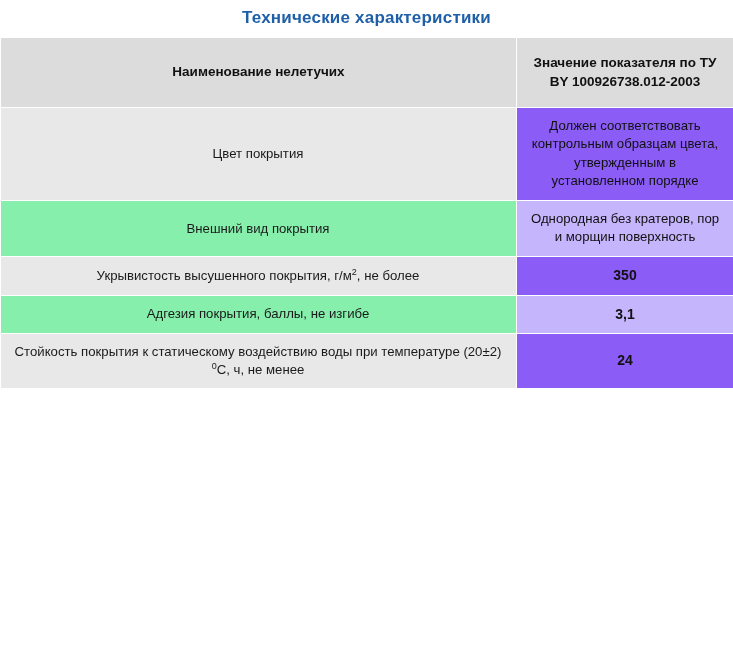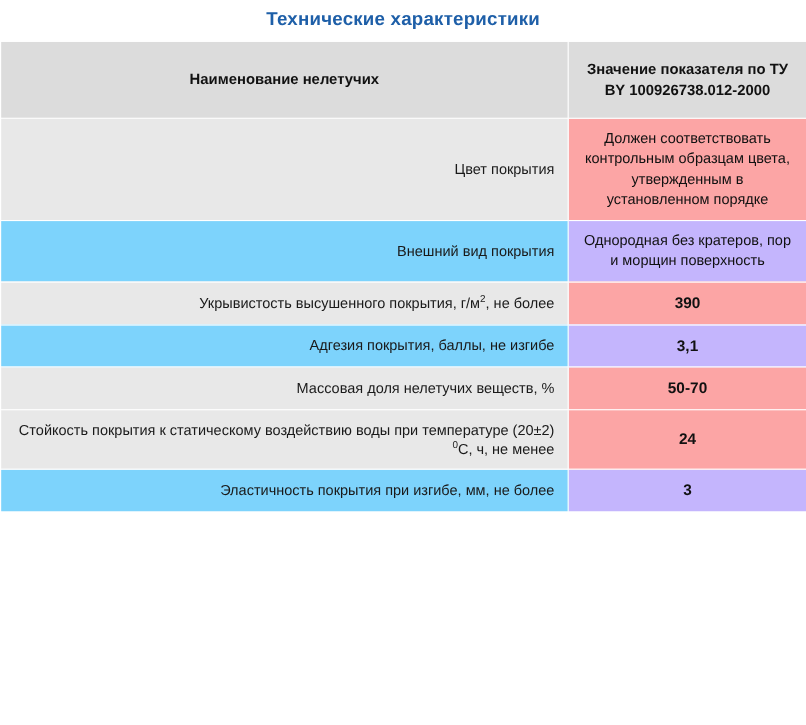--- a/index.html
+++ b/index.html
@@ -49,82 +49,74 @@
     text-align: center;
     padding: 16px 12px;
     line-height: 1.35;
     height: 70px;
   }
   td.name {
     background: #e8e8e8;
     font-size: 13.2px;
     padding: 9px 12px 9px 11px;
     line-height: 1.35;
-    text-align: right;
+    text-align: center;
     color: #1a1a1a;
   }
   td.value {
-    background: #fca5a5;
+    background: #8b5cf6;
     font-size: 13.2px;
     padding: 9px 10px;
     text-align: center;
     line-height: 1.4;
     color: #111111;
   }
   td.value.bold {
     font-weight: bold;
     font-size: 14px;
   }
-  tr.alt td.name { background: #7dd3fc; }
+  tr.alt td.name { background: #86efac; }
   tr.alt td.value { background: #c4b5fd; }
   sup { font-size: 9px; vertical-align: super; line-height: 0; }
 </style>
 </head>
 <body>
 
 <div class="page">
 
   <div class="title">Технические характеристики</div>
 
   <table class="spec">
     <colgroup>
       <col class="c1">
       <col class="c2">
     </colgroup>
     <thead>
       <tr>
         <th class="head">Наименование нелетучих</th>
-        <th class="head">Значение показателя по ТУ BY 100926738.012-2000</th>
+        <th class="head">Значение показателя по ТУ BY 100926738.012-2003</th>
       </tr>
     </thead>
     <tbody>
       <tr>
         <td class="name"><span>Цвет покрытия</span></td>
         <td class="value"><span>Должен соответствовать контрольным образцам цвета, утвержденным в установленном порядке</span></td>
       </tr>
       <tr class="alt">
         <td class="name"><span>Внешний вид покрытия</span></td>
         <td class="value"><span>Однородная без кратеров, пор и морщин поверхность</span></td>
       </tr>
       <tr>
         <td class="name"><span>Укрывистость высушенного покрытия, г/м<sup>2</sup>, не более</span></td>
-        <td class="value bold"><span>390</span></td>
+        <td class="value bold"><span>350</span></td>
       </tr>
       <tr class="alt">
         <td class="name"><span>Адгезия покрытия, баллы, не изгибе</span></td>
         <td class="value bold"><span>3,1</span></td>
       </tr>
       <tr>
-        <td class="name"><span>Массовая доля нелетучих веществ, %</span></td>
-        <td class="value bold"><span>50-70</span></td>
-      </tr>
-      <tr>
         <td class="name"><span>Стойкость покрытия к статическому воздействию воды при температуре (20±2) <sup>0</sup>С, ч, не менее</span></td>
         <td class="value bold"><span>24</span></td>
-      </tr>
-      <tr class="alt">
-        <td class="name"><span>Эластичность покрытия при изгибе, мм, не более</span></td>
-        <td class="value bold"><span>3</span></td>
       </tr>
     </tbody>
   </table>
 
 </div>
 
 </body></html>

